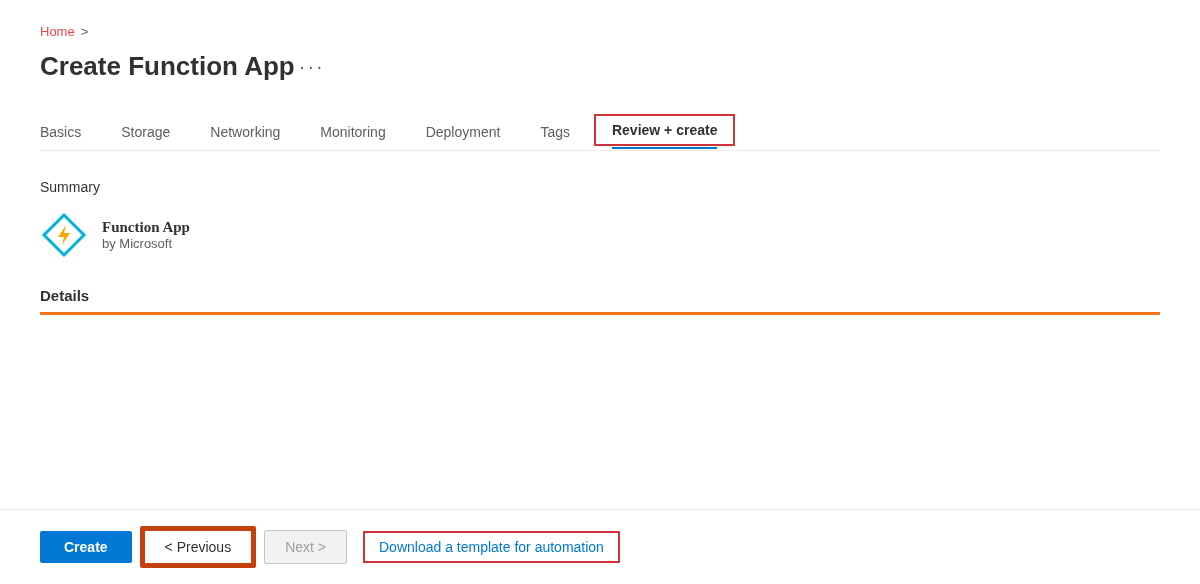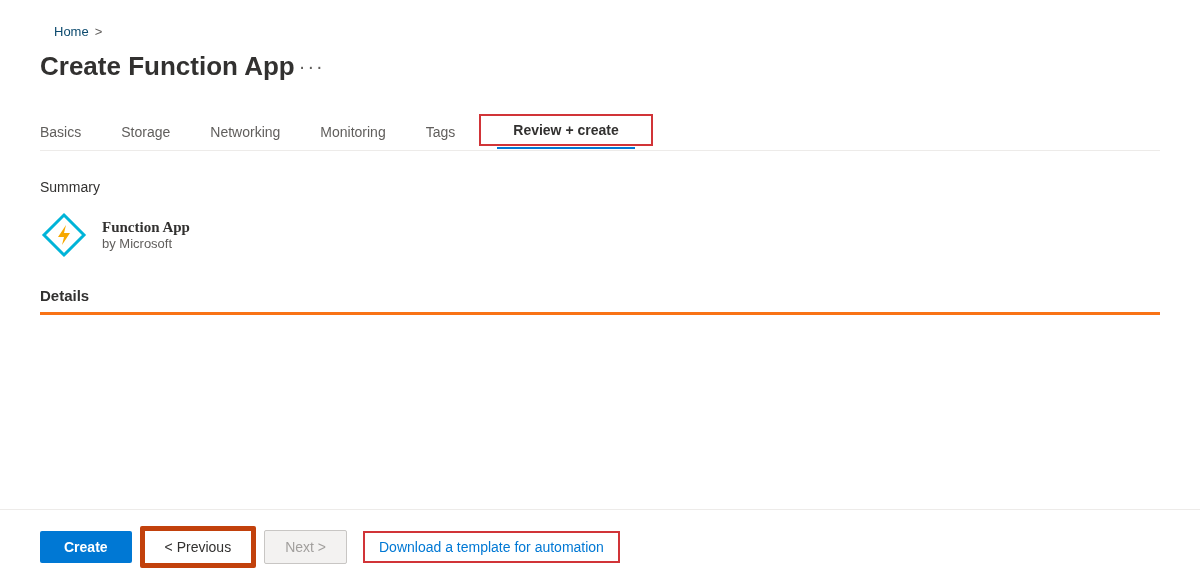--- a/index.html
+++ b/index.html
@@ -27,24 +27,23 @@
     }
 
     .breadcrumb {
       display: flex;
       align-items: center;
       gap: 6px;
       margin-bottom: 12px;
     }
 
     .breadcrumb-home {
-      color: #0c4a6e;
+      color: #ef4444;
       font-size: 13px;
       cursor: pointer;
-      margin-left: 14px;
     }
 
     .breadcrumb-separator {
       color: #605e5c;
       font-size: 13px;
     }
 
     .page-header {
       display: flex;
       align-items: center;
@@ -98,21 +97,21 @@
       position: absolute;
       bottom: -1px;
       left: 0;
       right: 0;
       height: 2px;
       background: #0078d4;
     }
 
     .tab-review-create {
       border: 2px solid #d13438;
-      padding: 6px 32px;
+      padding: 6px 16px;
       margin-left: 4px;
       margin-bottom: 4px;
     }
 
     .tab-review-create.active::after {
       bottom: -5px;
       left: 16px;
       right: 16px;
     }
 
@@ -248,20 +247,23 @@
     <button class="tab">
       <span>Storage</span>
     </button>
     <button class="tab">
       <span>Networking</span>
     </button>
     <button class="tab">
       <span>Monitoring</span>
     </button>
     <button class="tab">
+      <span>Deployment</span>
+    </button>
+    <button class="tab">
       <span>Tags</span>
     </button>
     <button class="tab active tab-review-create">
       <span>Review + create</span>
     </button>
   </div>
 
   <div class="summary-section">
     <div class="summary-label">Summary</div>
     <div class="function-app-card">

